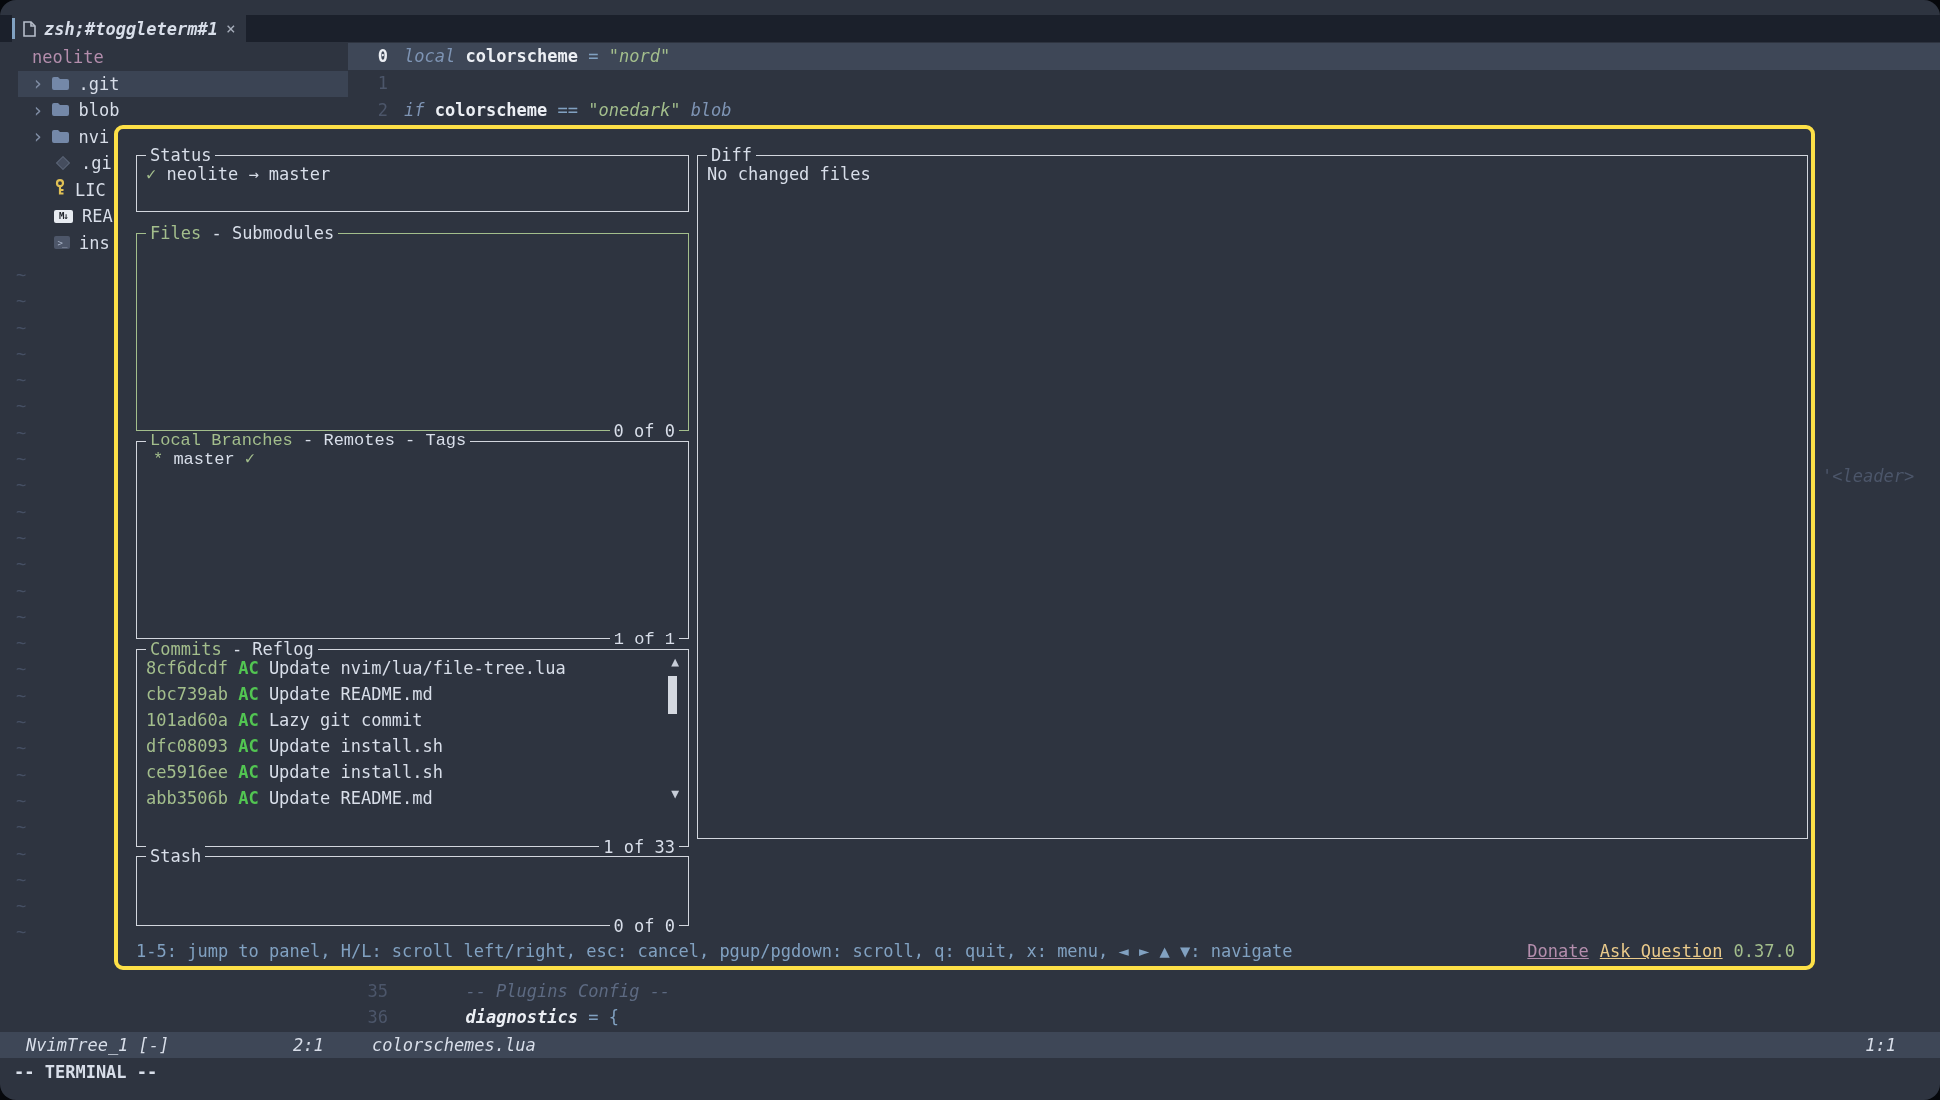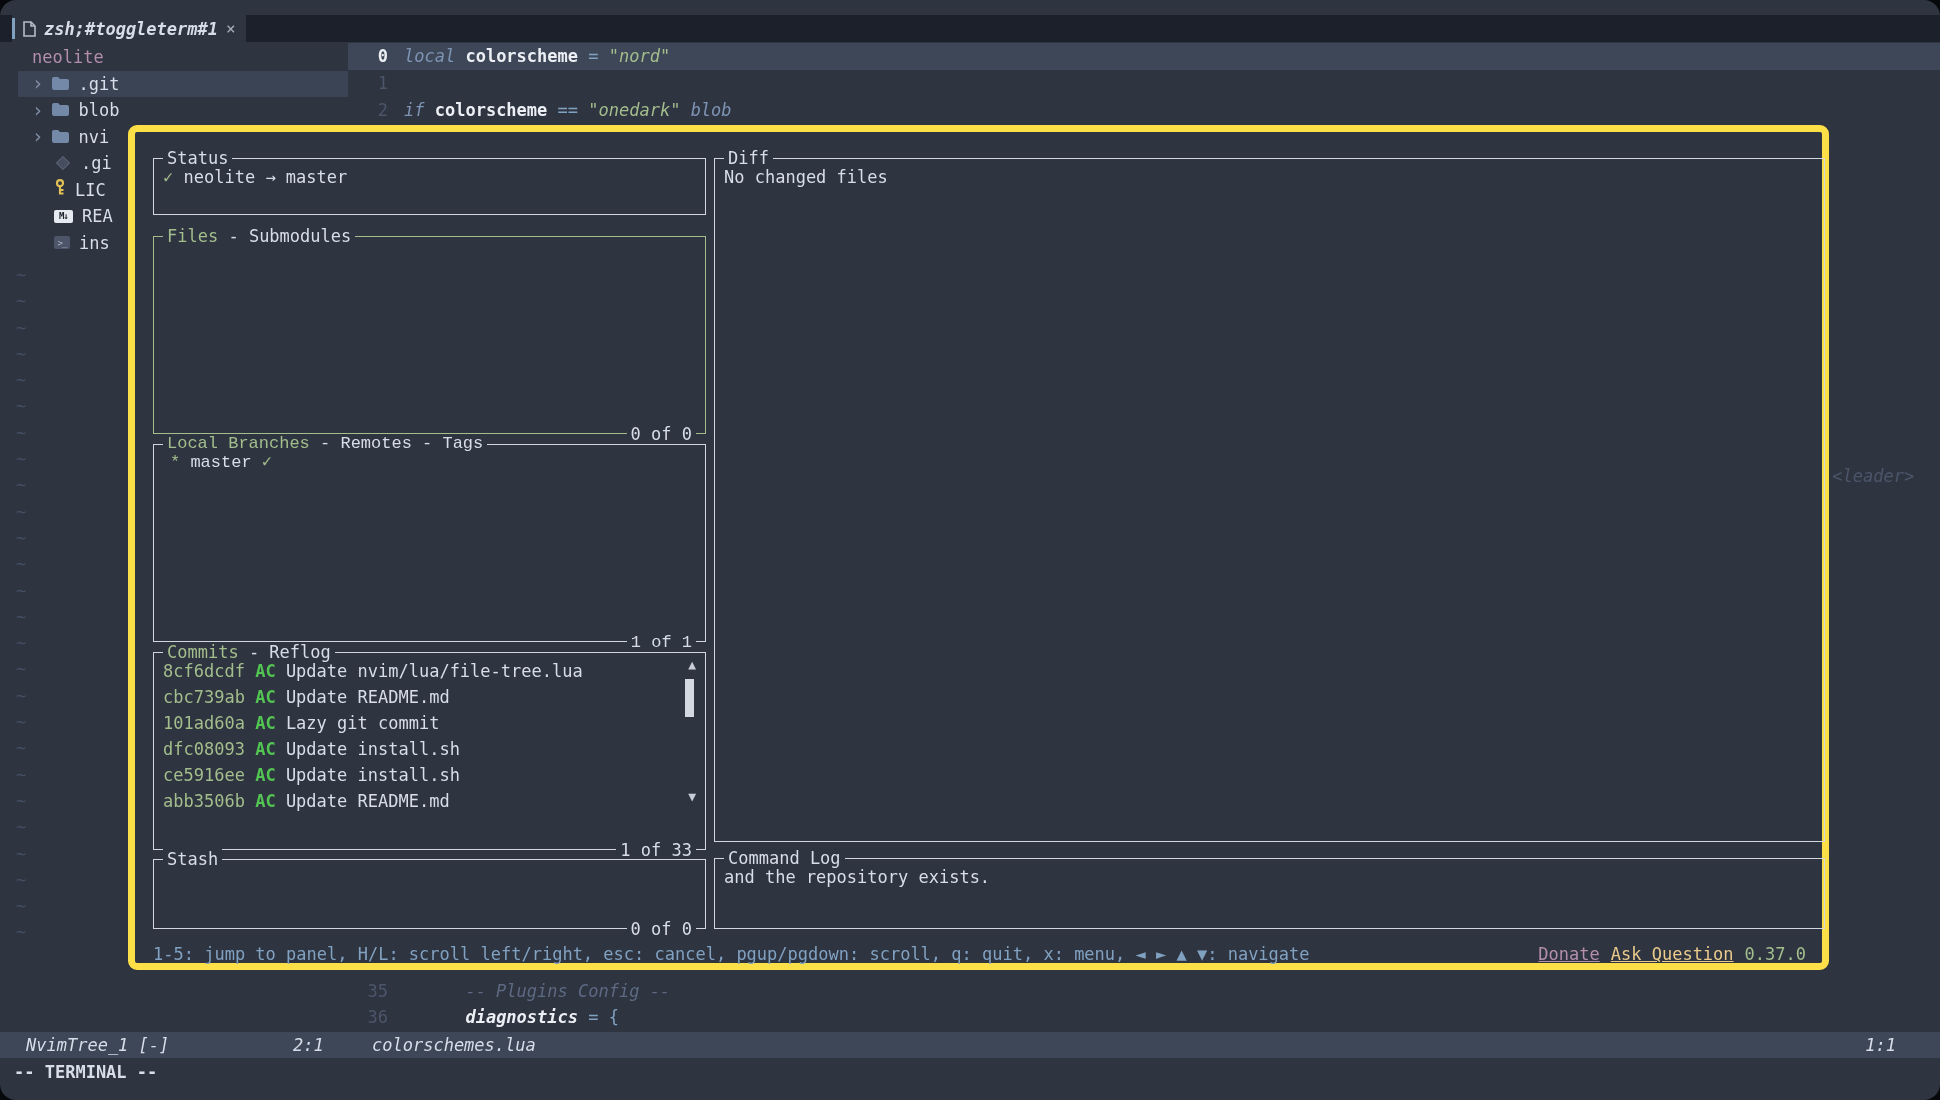--- a/index.html
+++ b/index.html
@@ -46,22 +46,22 @@
   .chev{color:#7f8ca3;font-size:19px;line-height:1;}
   .tree-label{color:var(--fg);}
   .diamond{width:10px;height:10px;background:#454d5e;border:1px solid #5a6476;transform:rotate(45deg);margin:0 4px;}
   .md-box{display:inline-flex;align-items:center;justify-content:center;width:19px;height:13px;
           background:#e7ebf1;color:#20242c;font-size:9px;font-weight:bold;border-radius:2px;letter-spacing:-1px;}
   .term-box{display:inline-flex;align-items:center;justify-content:center;width:16px;height:13px;
           background:#4d5669;color:#a8b3c7;font-size:9px;border-radius:2px;letter-spacing:-1px;}
   .tilde-col{position:absolute;left:16px;top:220px;color:#454f63;}
   .tilde-col div{height:26.3px;line-height:26.3px;}
   
-  .float{position:absolute;left:128px;top:83px;width:1701px;height:845px;background:var(--bg);
-         border:7px solid #fde047;border-radius:9px;}
+  .float{position:absolute;left:114px;top:83px;width:1701px;height:845px;background:var(--bg);
+         border:4px solid #fde047;border-radius:9px;}
   .panel{position:absolute;border:1px solid var(--border);}
   .panel.active{border-color:var(--green);padding-left:40px;}
   .panel-title{position:absolute;top:-11px;left:9px;background:var(--bg);padding:0 4px;white-space:pre;color:var(--fg);}
   .panel-title .t-active{color:var(--green);}
   .panel-count{position:absolute;bottom:-11px;right:9px;background:var(--bg);padding:0 4px;color:var(--fg);white-space:pre;}
   .p-status{left:18px;top:26px;width:553px;height:57px;}
   .p-files{left:18px;top:104px;width:553px;height:198px;}
   .p-branches{left:18px;top:312px;width:553px;height:198px;font-family:Liberation Mono, monospace;}
   .p-commits{left:18px;top:520px;width:553px;height:198px;}
   .p-stash{left:18px;top:727px;width:553px;height:70px;}
@@ -259,24 +259,20 @@
         <div class="panel p-stash">
           <div class="panel-title"><span>Stash</span></div>
           <div class="panel-count">0 of 0</div>
         </div>
 
         <div class="panel p-diff">
           <div class="panel-title"><span>Diff</span></div>
           <div class="panel-body">No changed files</div>
         </div>
 
-        <div class="panel p-cmdlog">
-          <div class="panel-title"><span>Command Log</span></div>
-          <div class="panel-body">and the repository exists.</div>
-        </div>
 
         <div class="help-bar">
           <span class="help-text">1-5: jump to panel, H/L: scroll left/right, esc: cancel, pgup/pgdown: scroll, q: quit, x: menu, ◄ ► ▲ ▼: navigate</span>
           <span class="help-links">
             <span class="link-donate">Donate</span>
             <span class="link-ask">Ask Question</span>
             <span class="version">0.37.0</span>
           </span>
         </div>
       </div>

